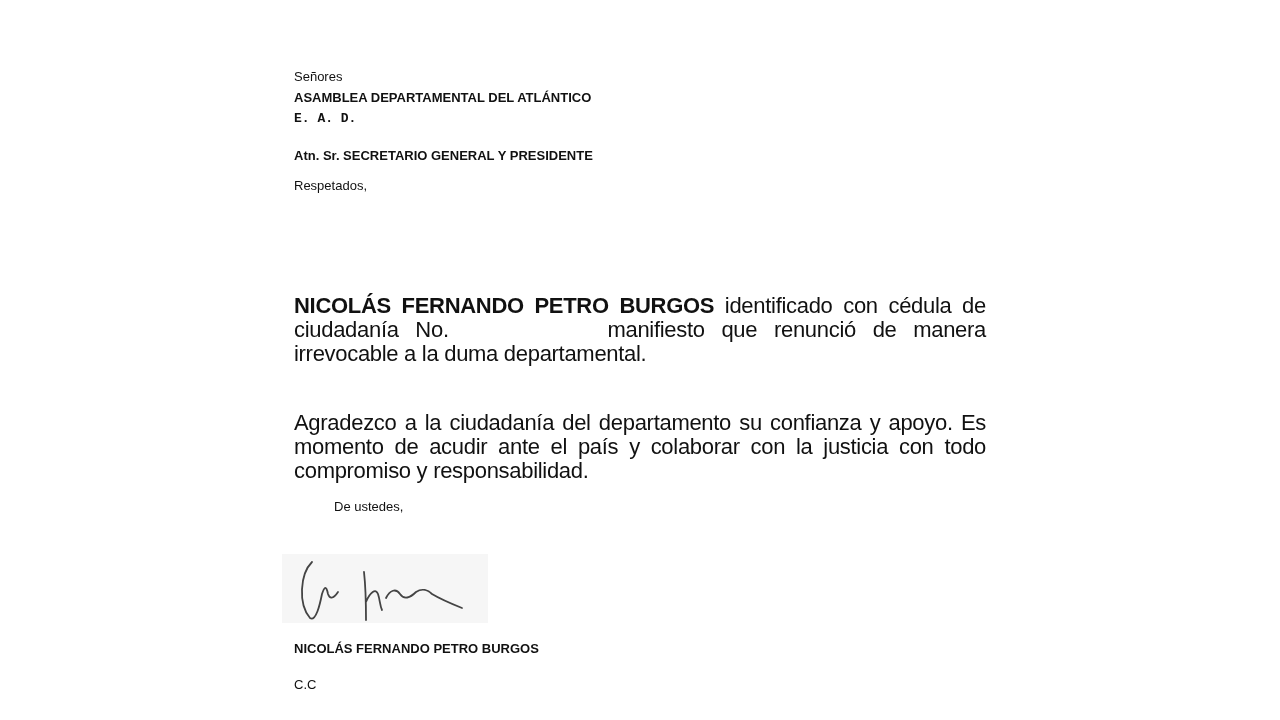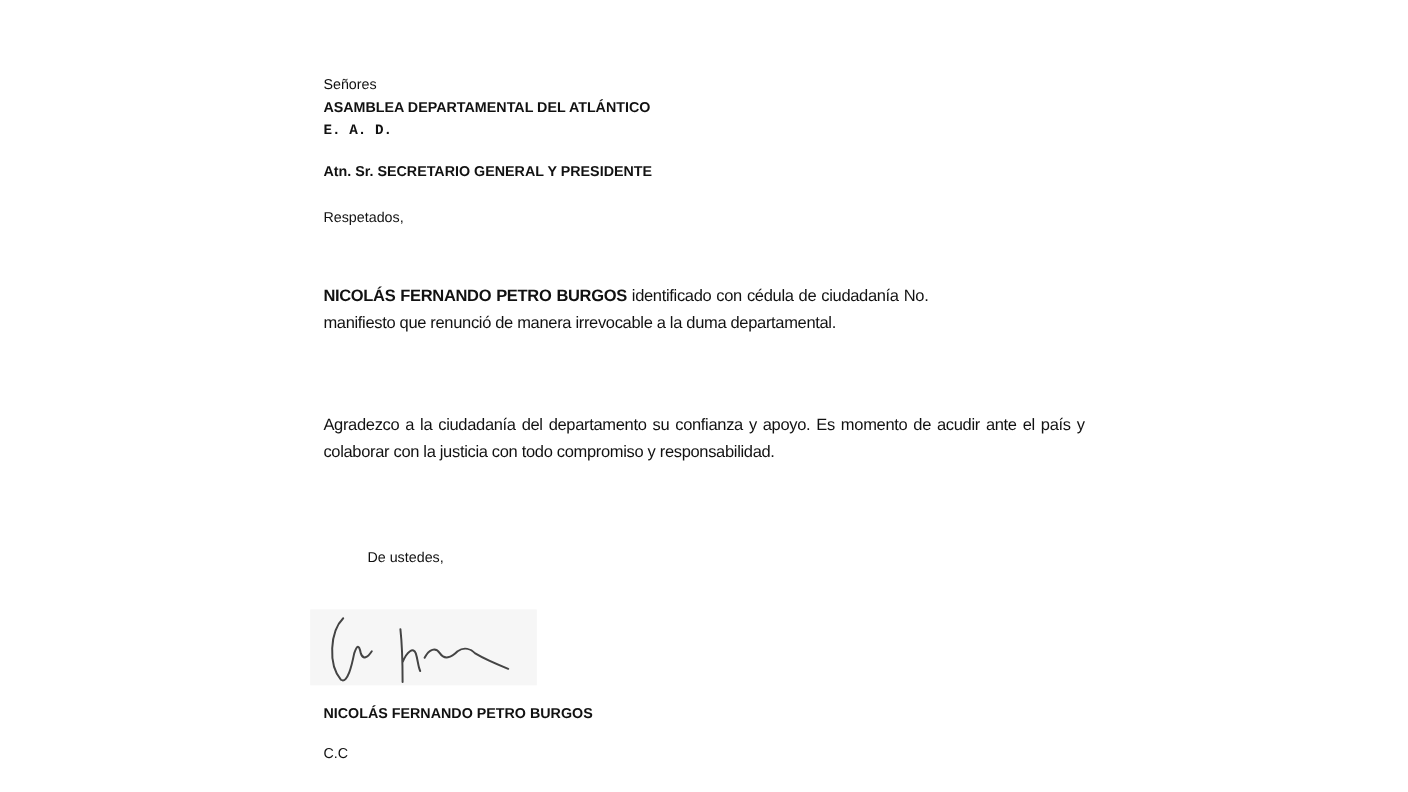--- a/index.html
+++ b/index.html
@@ -1,34 +1,34 @@
 <!DOCTYPE html>
 <html><head>
   <meta charset="utf-8">
   <style>
     html, body { margin: 0; padding: 0; background: #ffffff; }
     body { width: 1280px; height: 720px; position: relative; overflow: hidden;
            font-family: "Liberation Sans", sans-serif; color: #111111; }
     .line { position: absolute; left: 294px; font-size: 13px; line-height: 21px; white-space: nowrap; }
     .bold { font-weight: bold; }
-    .para { position: absolute; left: 294px; width: 692px; font-size: 15px; line-height: 24px;
-            text-align: justify; font-family: "Liberation Sans", sans-serif; letter-spacing: -0.3px; }
+    .para { position: absolute; left: 294px; width: 692px; font-size: 22px; line-height: 24px;
+            text-align: justify; font-family: "Liberation Sans", sans-serif; letter-spacing: -0.3px; margin-top: 36px; }
     .sig-box { position: absolute; left: 282px; top: 554px; width: 206px; height: 69px; background: #f6f6f6; }
     .sig-box svg { width: 206px; height: 69px; }
     .gap { display: inline-block; width: 142px; }
   </style>
 </head>
 <body>
 
 <div class="line" style="top:66px;">Señores</div>
 <div class="line bold" style="top:87px;">ASAMBLEA DEPARTAMENTAL DEL ATLÁNTICO</div>
 <div class="line bold" style="top:108px;font-family:Liberation Mono, monospace;">E. A. D.</div>
 <div class="line bold" style="top:129px;margin-top:16px;">Atn. Sr. SECRETARIO GENERAL Y PRESIDENTE</div>
 
-<div class="line" style="top:187px;">Respetados,</div>
+<div class="line" style="top:175px;">Respetados,</div>
 
 <div class="para" style="top:258px;">
   <span class="bold">NICOLÁS FERNANDO PETRO BURGOS</span><span> identificado con cédula de ciudadanía No.</span><span class="gap"></span> <span>manifiesto que renunció de manera irrevocable a la duma departamental.</span>
 </div>
 
 <div class="para" style="top:375px;">Agradezco a la ciudadanía del departamento su confianza y apoyo. Es momento de acudir ante el país y colaborar con la justicia con todo compromiso y responsabilidad.</div>
 
 <div class="line" style="top:496px;margin-left:40px;">De ustedes,</div>
 
 <div class="sig-box">

